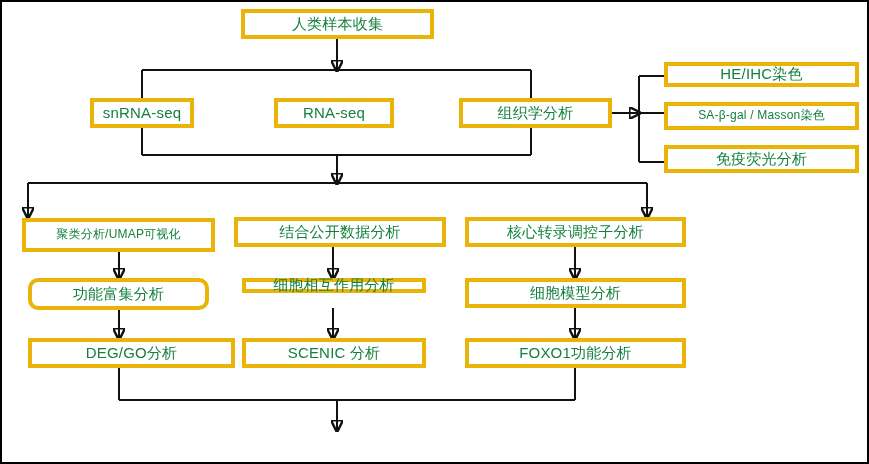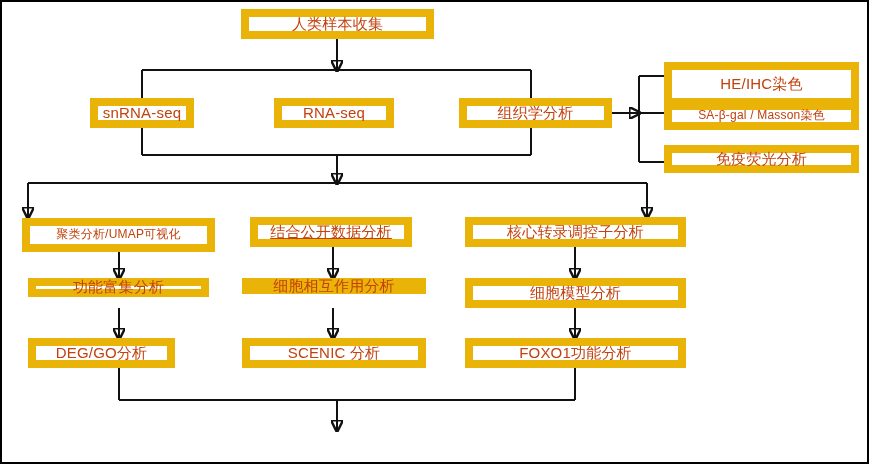--- a/index.html
+++ b/index.html
@@ -15,27 +15,27 @@
     width: 869px;
     height: 464px;
     background: #ffffff;
     overflow: hidden;
     box-sizing: border-box;
     border: 2px solid #000000;
   }
   .node {
     position: absolute;
     box-sizing: border-box;
-    border: 8px solid #eab308;
+    border: 4px solid #eab308;
     background: #ffffff;
     display: flex;
     align-items: center;
     justify-content: center;
     text-align: center;
-    color: #c2410c;
+    color: #15803d;
     font-size: 15px;
     line-height: 1.1;
     letter-spacing: 0.2px;
     white-space: nowrap;
   }
   .node.small {
     font-size: 12px;
   }
   svg.wires {
     position: absolute;
@@ -106,41 +106,41 @@
   <div class="node" style="left:88px; top:96px; width:104px; height:30px;">
     <span>snRNA-seq</span>
   </div>
   <div class="node" style="left:272px; top:96px; width:120px; height:30px;">
     <span>RNA-seq</span>
   </div>
   <div class="node" style="left:457px; top:96px; width:153px; height:30px;">
     <span>组织学分析</span>
   </div>
 
-  <div class="node" style="left:662px; top:60px; width:195px; height:44px;">
+  <div class="node" style="left:662px; top:60px; width:195px; height:25px;">
     <span>HE/IHC染色</span>
   </div>
   <div class="node small" style="left:662px; top:100px; width:195px; height:28px;">
     <span>SA-β-gal / Masson染色</span>
   </div>
   <div class="node" style="left:662px; top:143px; width:195px; height:28px;">
     <span>免疫荧光分析</span>
   </div>
 
   <div class="node small" style="left:20px; top:216px; width:193px; height:34px;">
     <span>聚类分析/UMAP可视化</span>
   </div>
-  <div class="node" style="left:26px; top:276px; width:181px; height:19px;">
+  <div class="node" style="left:26px; top:276px; width:181px; height:32px;border-radius:10px;">
     <span>功能富集分析</span>
   </div>
-  <div class="node" style="left:26px; top:336px; width:147px; height:30px;text-align:right;">
+  <div class="node" style="left:26px; top:336px; width:207px; height:30px;text-align:right;">
     <span>DEG/GO分析</span>
   </div>
 
-  <div class="node" style="left:248px; top:215px; width:162px; height:30px;text-decoration:underline;">
+  <div class="node" style="left:232px; top:215px; width:212px; height:30px;">
     <span>结合公开数据分析</span>
   </div>
   <div class="node" style="left:240px; top:276px; width:184px; height:15px;">
     <span>细胞相互作用分析</span>
   </div>
   <div class="node" style="left:240px; top:336px; width:184px; height:30px;">
     <span>SCENIC 分析</span>
   </div>
 
   <div class="node" style="left:463px; top:215px; width:221px; height:30px;">

